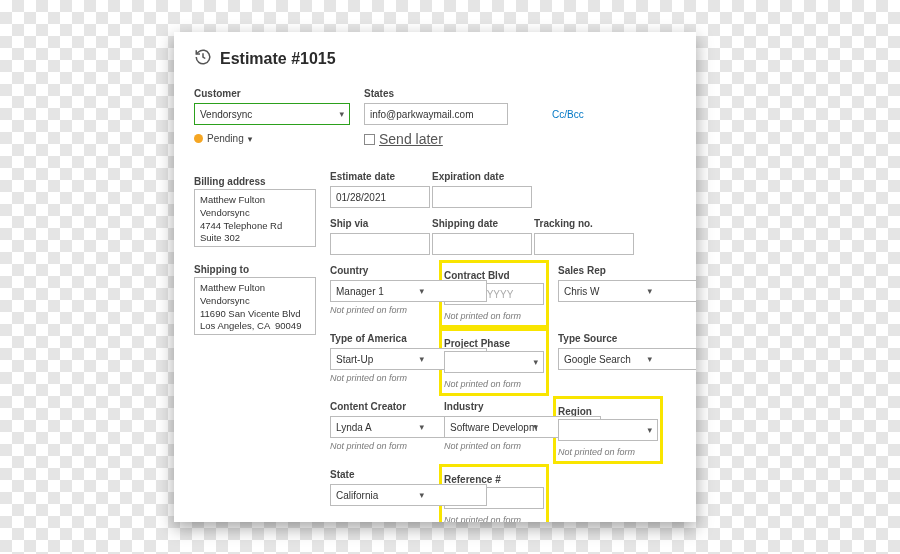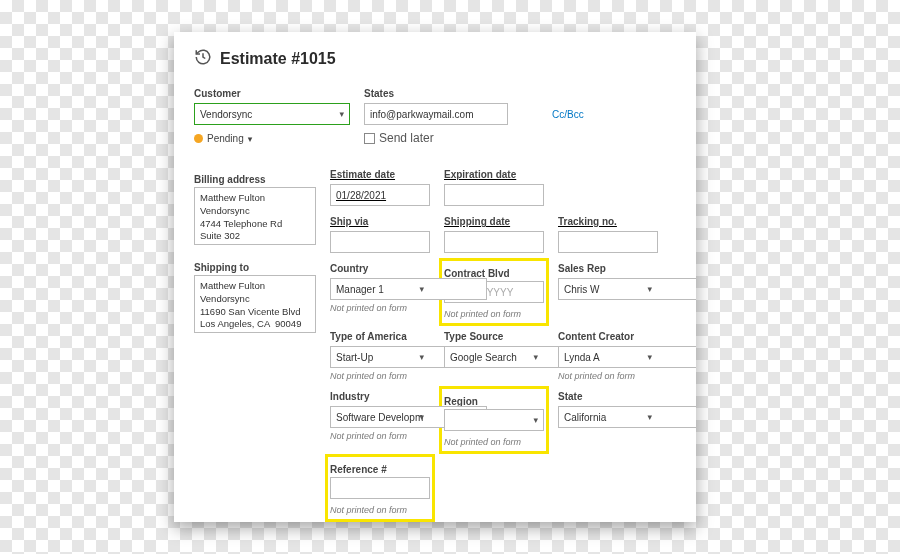--- a/index.html
+++ b/index.html
@@ -49,30 +49,30 @@
   padding: 4px 5px; line-height: 1.35; width: 100%; height: 58px; resize: none;
   overflow-y: scroll;
 }
 .customer-sel {
   border: 1px solid #2ca01c; height: 22px;
 }
 .status-pill { display: inline-flex; align-items: center; gap: 4px; font-size: 10px; color: #444; margin-top: 8px; text-align: right; }
 .status-dot { width: 9px; height: 9px; border-radius: 50%; background: #f5a623; display: inline-block; }
 .ccbcc { font-size: 10px; color: #0077c5; margin-left: 34px; }
 .chk { width: 11px; height: 11px; border: 1px solid #888; display: inline-block; vertical-align: middle; margin-right: 4px; }
-.sendlater { font-size: 12px; color: #555; display: inline-flex; align-items: center; margin-top: 6px; }
+.sendlater { font-size: 14px; color: #555; display: inline-flex; align-items: center; margin-top: 6px; text-decoration: underline; }
 
 .fields-grid { display: grid; grid-template-columns: 100px 100px 100px; column-gap: 14px; row-gap: 10px; }
 .field-cell { display: flex; flex-direction: column; }
 .hl { border: 3px solid #f9e500; padding: 2px; margin: -5px; }
 
 .topgrid { display: flex; gap: 14px; margin-top: 24px; }
 .leftstack { width: 122px; display: flex; flex-direction: column; gap: 8px; }
 .midstack { display: flex; flex-direction: column; gap: 10px; }
-.row2 { display: flex; gap: 14px; text-decoration: underline; }
+.row2 { display: flex; gap: 2px; }
 .row2 > .field-cell { width: 100px; }
 </style>
 </head>
 <body>
 
 <div class="checker">
   <div class="card">
 
     <div class="header">
       <span>
@@ -177,20 +177,27 @@
             <span class="lbl">Sales Rep</span>
             <div class="sel-wrap"><input class="sel" value="Chris W" style=""></div>
           </div>
 
           <div class="field-cell">
             <span class="lbl">Type of America</span>
             <div class="sel-wrap"><input class="sel" value="Start-Up" style=""></div>
             <span class="note">Not printed on form</span>
           </div>
 
+          <div class="field-cell">
+            <div class="hl">
+              <span class="lbl">Project Phase</span>
+              <div class="sel-wrap"><input class="sel" style="width: 100%;" value=""></div>
+              <span class="note">Not printed on form</span>
+            </div>
+          </div>
 
           <div class="field-cell">
             <span class="lbl">Type Source</span>
             <div class="sel-wrap"><input class="sel" value="Google Search" style=""></div>
           </div>
 
           <div class="field-cell">
             <span class="lbl">Content Creator</span>
             <div class="sel-wrap"><input class="sel" value="Lynda A" style=""></div>
             <span class="note">Not printed on form</span>

